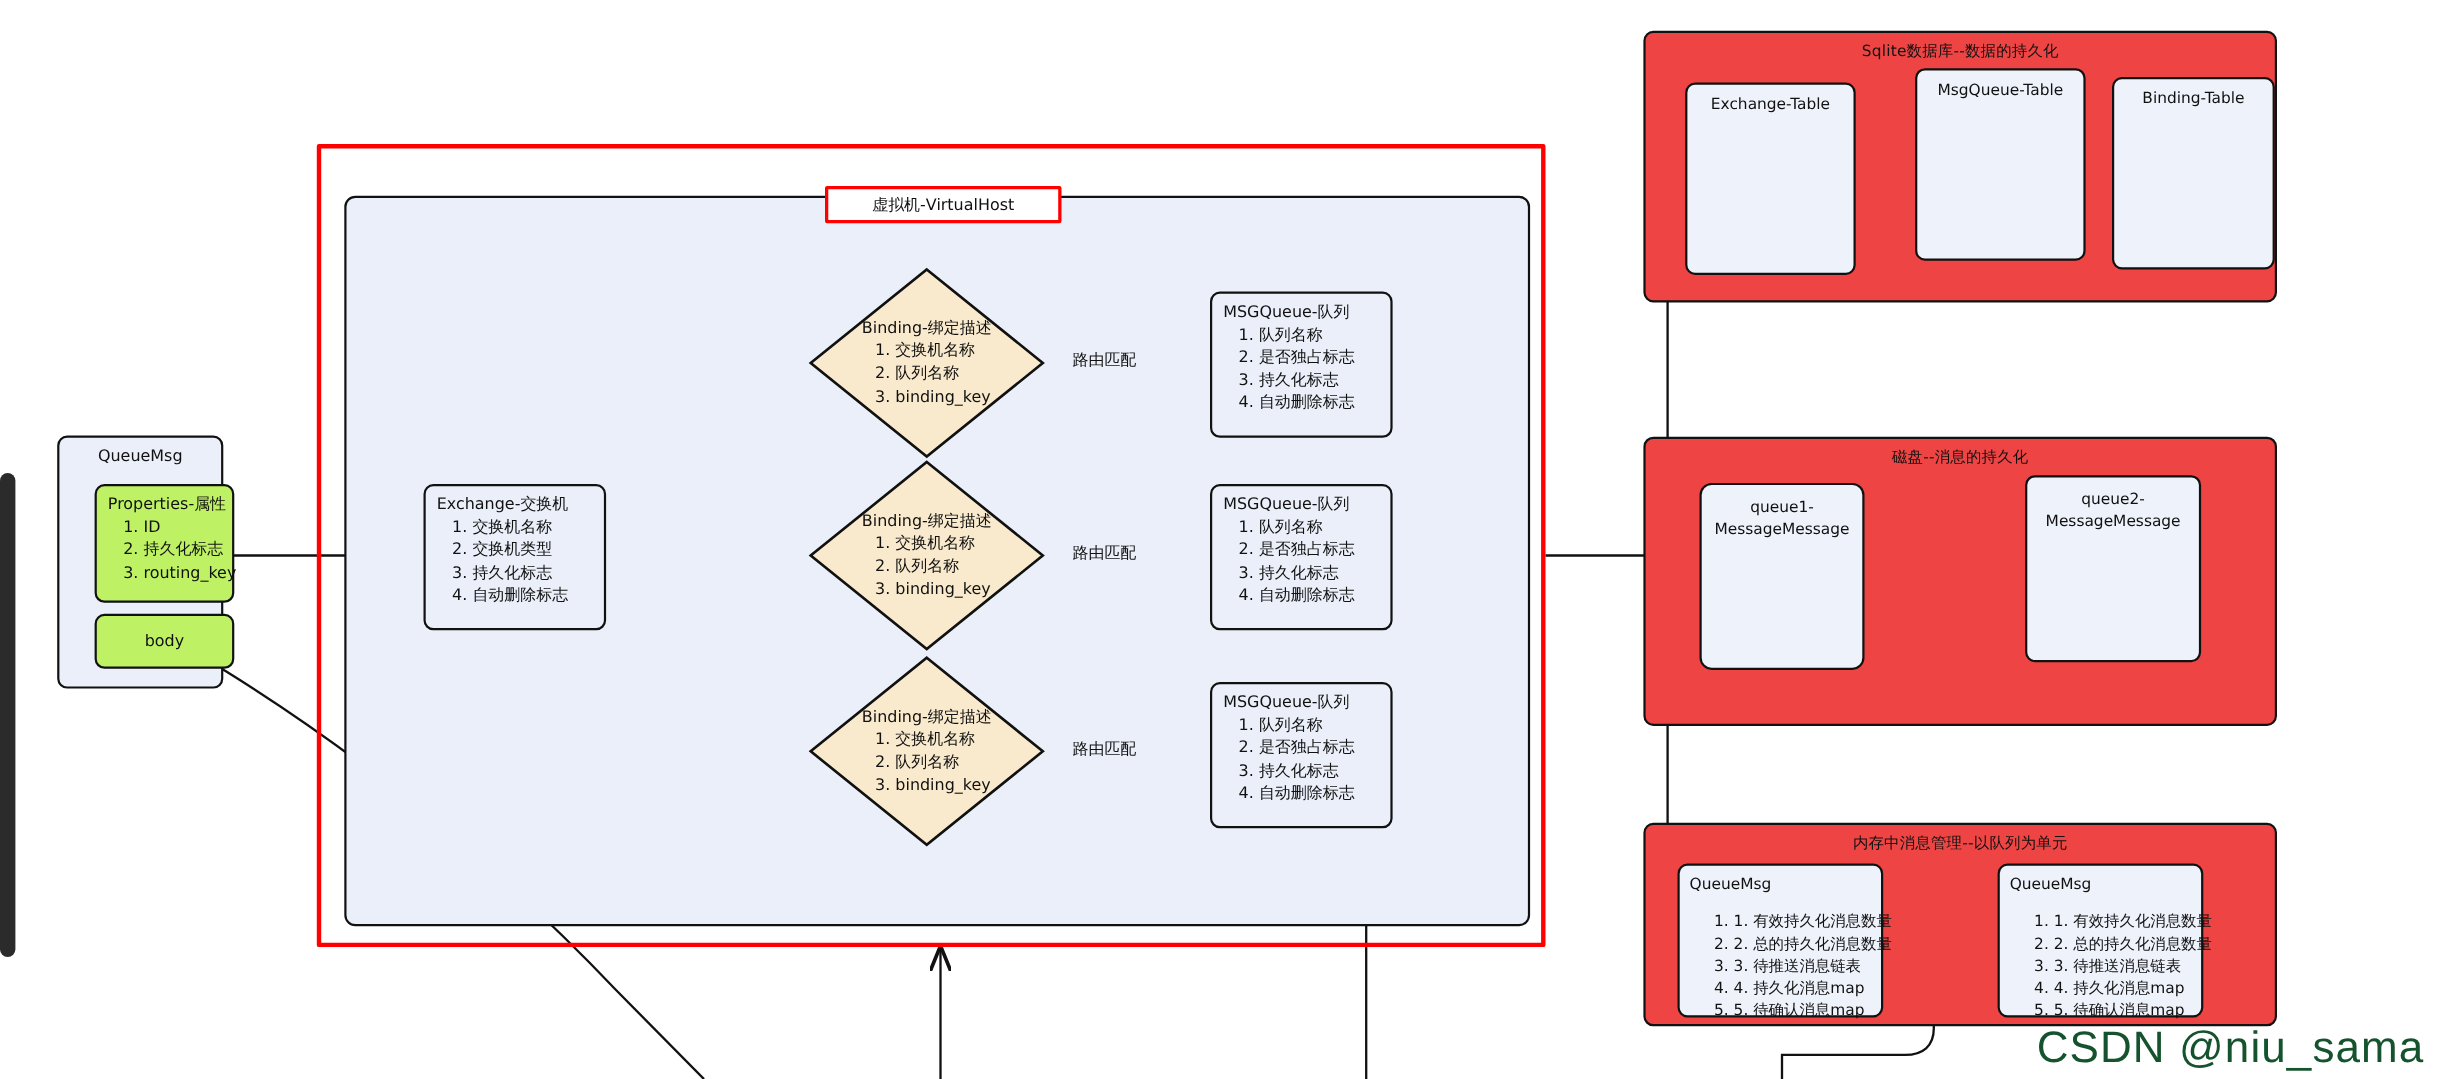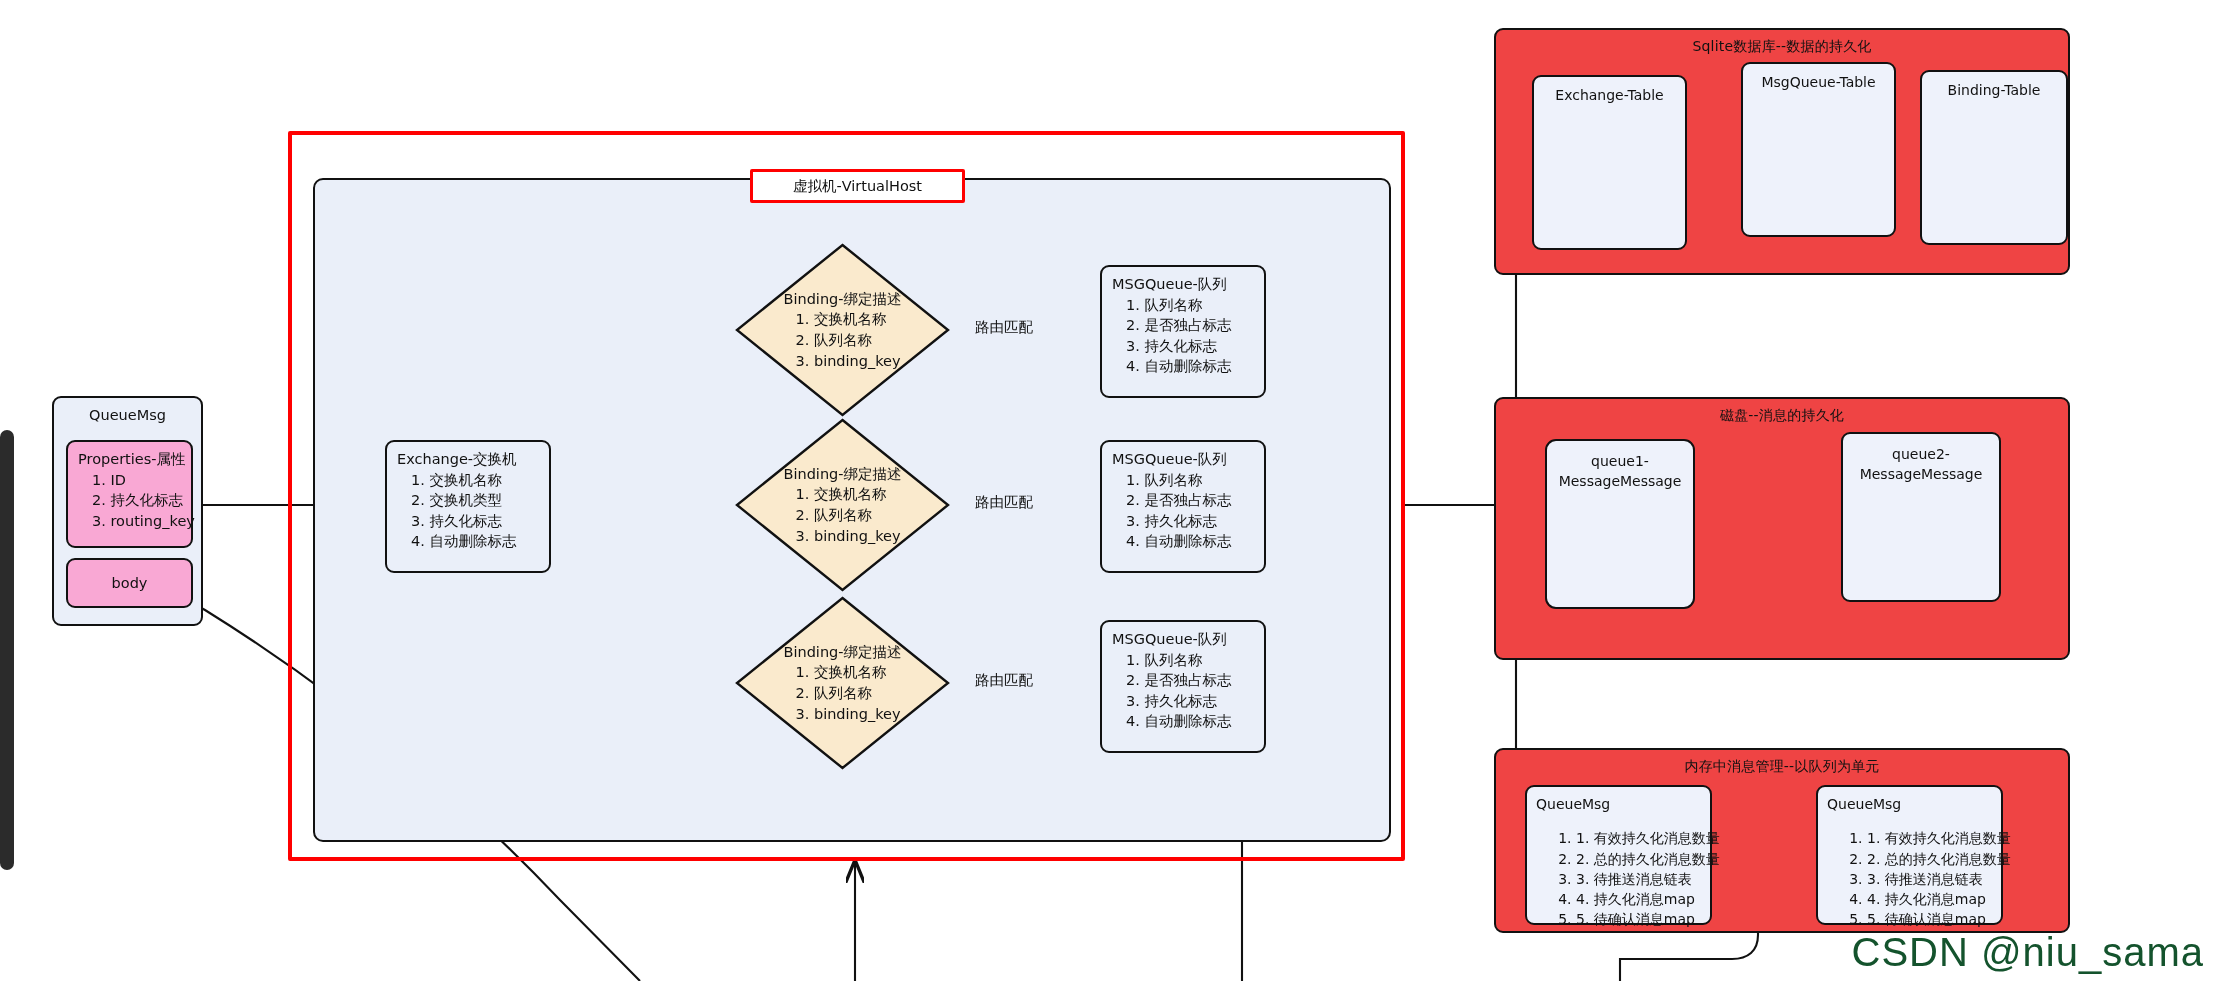--- a/index.html
+++ b/index.html
@@ -95,21 +95,21 @@
   }
   .subbox.two-line{white-space:pre-line;line-height:1.45;}
   .subbox.listbox{
     display:block;padding:7px 0 0 9px;text-align:left;
     font-size:14px;line-height:1.45;white-space:nowrap;
   }
 
   
   #msg-props,#msg-body{
     position:absolute;box-sizing:border-box;
-    background:#f9a8d4;border:2.2px solid #111;border-radius:9px;
+    background:#bef264;border:2.2px solid #111;border-radius:9px;margin-left:20px;
   }
   #msg-body{display:flex;align-items:center;justify-content:center;font-size:14.5px;}
 
   
   #scrollbar{
     position:absolute;left:0;top:430px;width:14px;height:440px;
     background:#2b2b2b;border-radius:7px;
   }
   #watermark{
     position:absolute;right:16px;bottom:6px;

